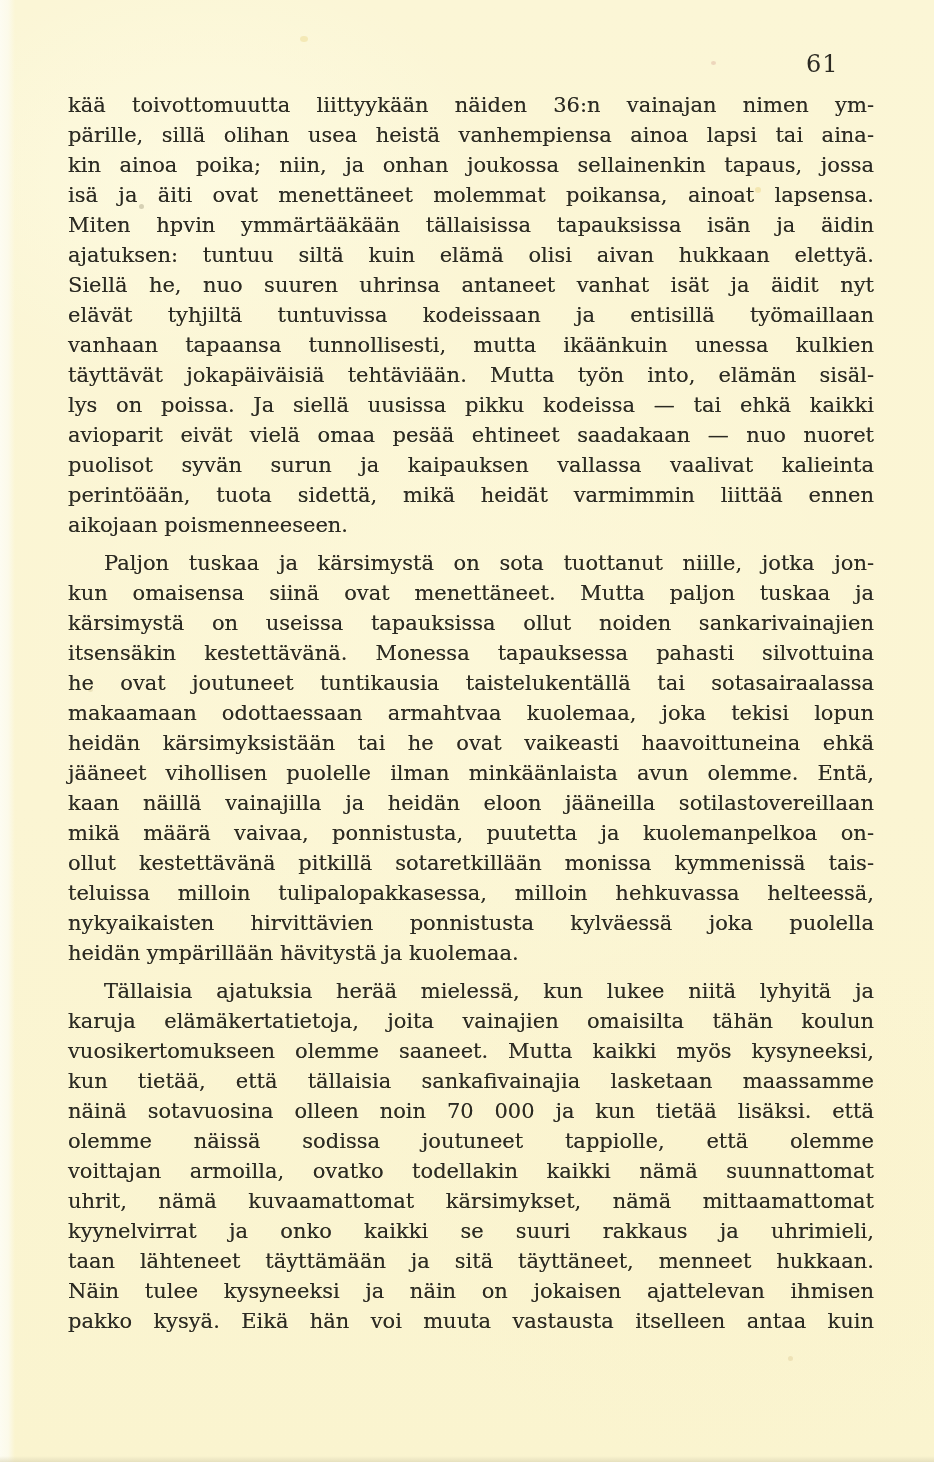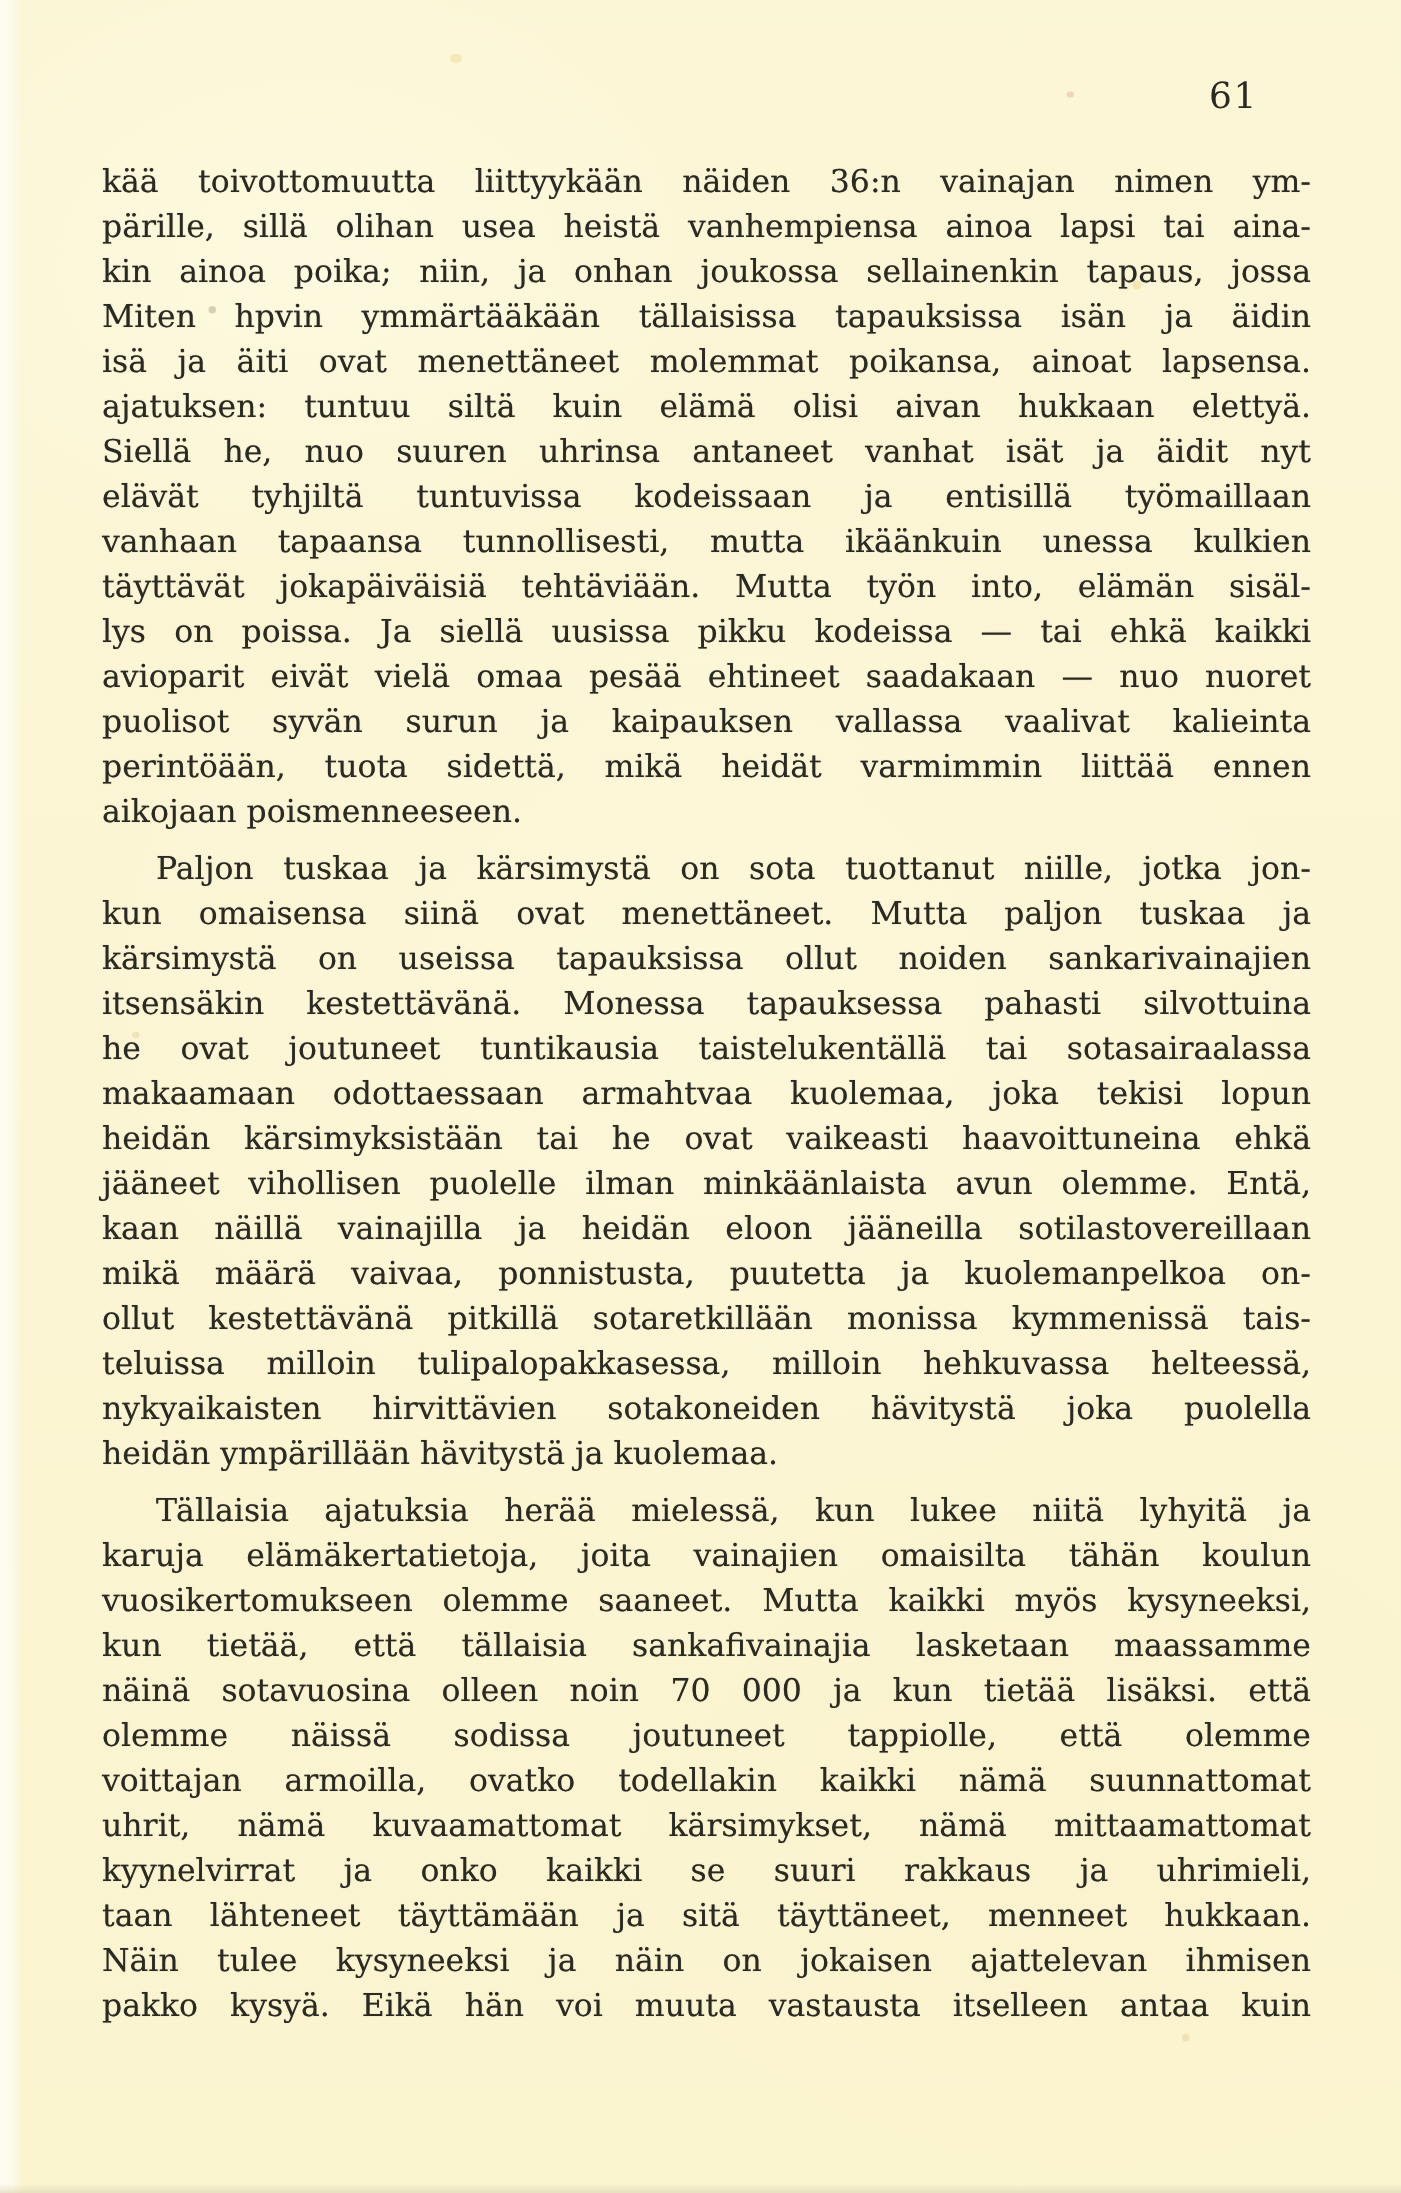--- a/index.html
+++ b/index.html
@@ -38,21 +38,21 @@
     position: absolute;
     top: 50px;
     left: 806px;
     font-size: 24px;
     letter-spacing: 1px;
     color: #2b2a22;
   }
   .text-block {
     position: absolute;
     left: 68px;
-    top: 106px;
+    top: 90px;
     width: 806px;
   }
   .paragraph { margin: 0; }
   .paragraph.indented { margin-top: 8px; }
   .line {
     font-size: 21px;
     line-height: 30px;
     text-align: justify;
     text-align-last: justify;
     white-space: normal;
@@ -86,22 +86,22 @@
   <div class="speck s5"></div>
   <div class="speck s6"></div>
 
   <div class="page-number">61</div>
 
   <div class="text-block" id="text-block">
       <div class="paragraph">
         <div class="line">kää toivottomuutta liittyykään näiden 36:n vainajan nimen ym-</div>
         <div class="line">pärille, sillä olihan usea heistä vanhempiensa ainoa lapsi tai aina-</div>
         <div class="line">kin ainoa poika; niin, ja onhan joukossa sellainenkin tapaus, jossa</div>
+        <div class="line">isä ja äiti ovat menettäneet molemmat poikansa, ainoat lapsensa.</div>
         <div class="line">Miten hpvin ymmärtääkään tällaisissa tapauksissa isän ja äidin</div>
-        <div class="line">isä ja äiti ovat menettäneet molemmat poikansa, ainoat lapsensa.</div>
         <div class="line">ajatuksen: tuntuu siltä kuin elämä olisi aivan hukkaan elettyä.</div>
         <div class="line">Siellä he, nuo suuren uhrinsa antaneet vanhat isät ja äidit nyt</div>
         <div class="line">elävät tyhjiltä tuntuvissa kodeissaan ja entisillä työmaillaan</div>
         <div class="line">vanhaan tapaansa tunnollisesti, mutta ikäänkuin unessa kulkien</div>
         <div class="line">täyttävät jokapäiväisiä tehtäviään.  Mutta työn into, elämän sisäl-</div>
         <div class="line">lys on poissa.  Ja siellä uusissa pikku kodeissa — tai ehkä kaikki</div>
         <div class="line">avioparit eivät vielä omaa pesää ehtineet saadakaan — nuo nuoret</div>
         <div class="line">puolisot syvän surun ja kaipauksen vallassa vaalivat kalieinta</div>
         <div class="line">perintöään, tuota sidettä, mikä heidät varmimmin liittää ennen</div>
         <div class="line flush">aikojaan poismenneeseen.</div>
@@ -112,21 +112,21 @@
         <div class="line">kärsimystä on useissa tapauksissa ollut noiden sankarivainajien</div>
         <div class="line">itsensäkin kestettävänä.  Monessa tapauksessa pahasti silvottuina</div>
         <div class="line">he ovat joutuneet tuntikausia taistelukentällä tai sotasairaalassa</div>
         <div class="line">makaamaan odottaessaan armahtvaa kuolemaa, joka tekisi lopun</div>
         <div class="line">heidän kärsimyksistään tai he ovat vaikeasti haavoittuneina ehkä</div>
         <div class="line">jääneet vihollisen puolelle ilman minkäänlaista avun olemme.  Entä,</div>
         <div class="line">kaan näillä vainajilla ja heidän eloon jääneilla sotilastovereillaan</div>
         <div class="line">mikä määrä vaivaa, ponnistusta, puutetta ja kuolemanpelkoa on-</div>
         <div class="line">ollut kestettävänä pitkillä sotaretkillään monissa kymmenissä tais-</div>
         <div class="line">teluissa milloin tulipalopakkasessa, milloin hehkuvassa helteessä,</div>
-        <div class="line">nykyaikaisten hirvittävien sotakoneiden hävitystä joka puolella</div>
+        <div class="line">nykyaikaisten hirvittävien ponnistusta kylväessä joka puolella</div>
         <div class="line flush">heidän ympärillään hävitystä ja kuolemaa.</div>
       </div>
       <div class="paragraph indented">
         <div class="line first">Tällaisia ajatuksia herää mielessä, kun lukee niitä lyhyitä ja</div>
         <div class="line">karuja elämäkertatietoja, joita vainajien omaisilta tähän koulun</div>
         <div class="line">vuosikertomukseen olemme saaneet. Mutta kaikki myös kysyneeksi,</div>
         <div class="line">kun tietää, että tällaisia sankafivainajia lasketaan maassamme</div>
         <div class="line">näinä sotavuosina olleen noin 70 000 ja kun tietää lisäksi. että</div>
         <div class="line">olemme näissä sodissa joutuneet tappiolle, että olemme</div>
         <div class="line">voittajan armoilla, ovatko todellakin kaikki nämä suunnattomat</div>

